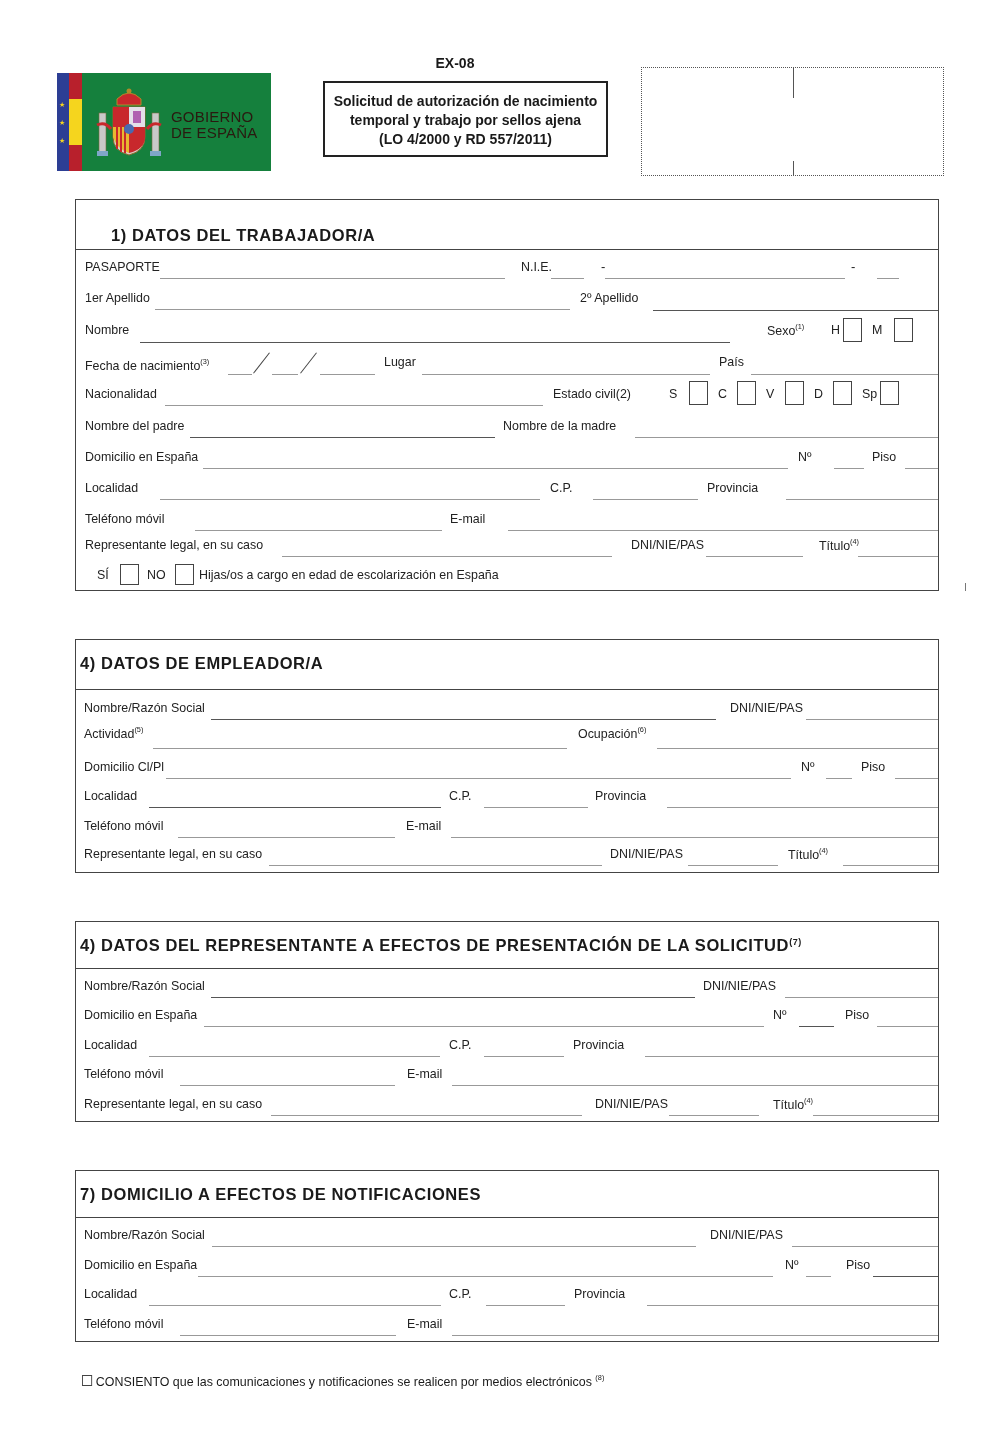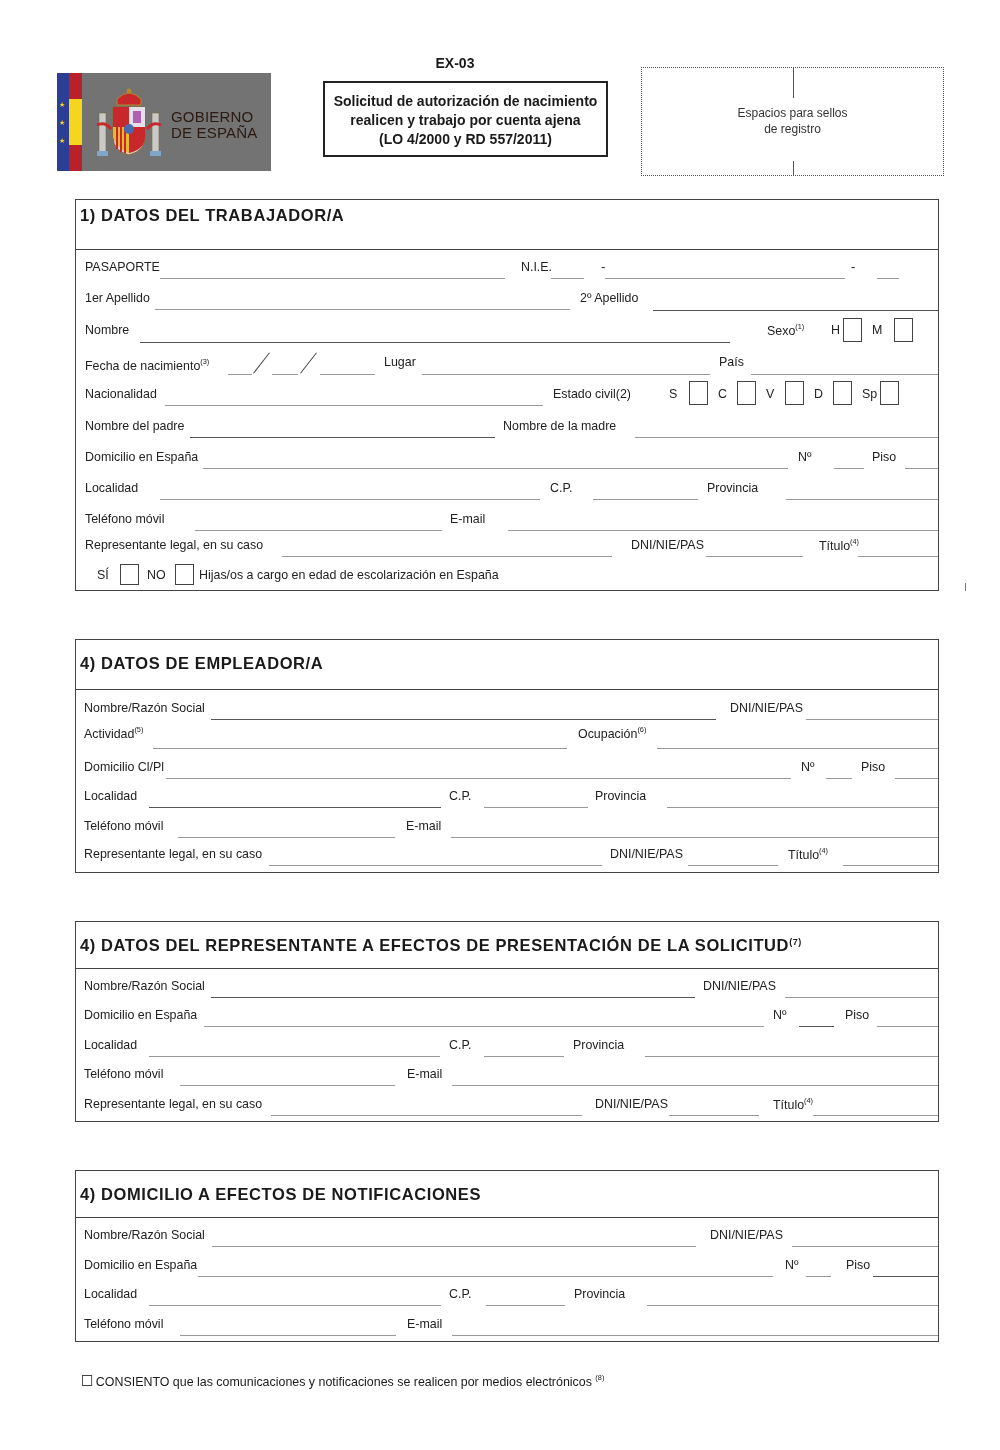--- a/index.html
+++ b/index.html
@@ -1,20 +1,20 @@
 <!DOCTYPE html>
 <html><head>
 <meta charset="utf-8">
 <style>
   html, body { margin: 0; padding: 0; background: #ffffff; }
   body { width: 1000px; height: 1450px; position: relative; font-family: "Liberation Sans", sans-serif; color: #1a1a1a; overflow: hidden; }
   .abs { position: absolute; }
 
   
-  .logo { left: 57px; top: 73px; width: 214px; height: 98px; background: #737373; }
+  .logo { left: 57px; top: 73px; width: 214px; height: 98px; background: #15803d; }
   .logo .eu { position: absolute; left: 0; top: 0; width: 12px; height: 98px; background: #2c3e94; }
   .logo .flag-red1 { position: absolute; left: 12px; top: 0; width: 13px; height: 26px; background: #b8202c; }
   .logo .flag-yel { position: absolute; left: 12px; top: 26px; width: 13px; height: 46px; background: #f5d51e; }
   .logo .flag-red2 { position: absolute; left: 12px; top: 72px; width: 13px; height: 26px; background: #b8202c; }
   .logo .star { position: absolute; left: 2px; color: #f5d51e; font-size: 7px; line-height: 7px; }
   .logo .coat { position: absolute; left: 38px; top: 12px; width: 68px; height: 76px; }
   .logo .gob-text { position: absolute; left: 114px; top: 36px; font-size: 15px; line-height: 16px; color: #2a1a10; letter-spacing: 0.2px; }
 
   .form-code { left: 420px; top: 55px; width: 70px; text-align: center; font-weight: bold; font-size: 14px; }
   .title-box { left: 323px; top: 81px; width: 285px; height: 76px; border: 2px solid #222; text-align: center; font-weight: bold; font-size: 14px; line-height: 19px; padding-top: 9px; box-sizing: border-box; }
@@ -72,40 +72,36 @@
     <path d="M22 42 L22 64 M26 42 L26 67 M30 42 L30 68" stroke="#c8282c" stroke-width="2"></path>
     <path d="M34 42 L50 42 L50 52 Q50 64 34 68 Z" fill="#c8282c"></path>
     <circle cx="34" cy="44" r="5" fill="#4a6ab0"></circle>
   </svg>
   <div class="gob-text">
     <div>GOBIERNO</div>
     <div>DE ESPAÑA</div>
   </div>
 </div>
 
-<div class="abs form-code">EX-03</div>
+<div class="abs form-code">EX-08</div>
 
 <div class="abs title-box">
   <div>Solicitud de autorización de nacimiento</div>
-  <div>realicen y trabajo por cuenta ajena</div>
+  <div>temporal y trabajo por sellos ajena</div>
   <div>(LO 4/2000 y RD 557/2011)</div>
 </div>
 
 <div class="abs stamp-box">
   <div class="tick-top"></div>
   <div class="tick-bot"></div>
-  <div class="stamp-text">
-    <div>Espacios para sellos</div>
-    <div>de registro</div>
-  </div>
 </div>
 
 <div class="section" style="top:199px; height:392px;">
   <div class="section-head" style="height:49px;">
-    <div class="section-title" style="top:6px;">1)  DATOS DEL TRABAJADOR/A</div>
+    <div class="section-title" style="top:26px;margin-left:31px;">1)  DATOS DEL TRABAJADOR/A</div>
   </div>
 </div>
 
 <span class="lbl" style="left:85px; top:259px;">PASAPORTE</span>
 <div class="line" style="left:160px; top:278px; width:345px;"></div>
 <span class="lbl" style="left:521px; top:259px;">N.I.E.</span>
 <div class="line" style="left:551px; top:278px; width:33px;"></div>
 <span class="dash" style="left:601px; top:259px;">-</span>
 <div class="line" style="left:605px; top:278px; width:240px;"></div>
 <span class="dash" style="left:851px; top:259px;">-</span>
@@ -260,21 +256,21 @@
 
 <span class="lbl" style="left:84px; top:1096px;">Representante legal, en su caso</span>
 <div class="line" style="left:271px; top:1115px; width:311px;"></div>
 <span class="lbl" style="left:595px; top:1096px;">DNI/NIE/PAS</span>
 <div class="line" style="left:669px; top:1115px; width:90px;"></div>
 <span class="lbl" style="left:773px; top:1096px;"><span>Título</span><sup>(4)</sup></span>
 <div class="line" style="left:813px; top:1115px; width:125px;"></div>
 
 <div class="section" style="top:1170px; height:172px;">
   <div class="section-head" style="height:46px;">
-    <div class="section-title" style="top:14px;">4)  DOMICILIO A EFECTOS DE NOTIFICACIONES</div>
+    <div class="section-title" style="top:14px;">7)  DOMICILIO A EFECTOS DE NOTIFICACIONES</div>
   </div>
 </div>
 <span class="lbl" style="left:84px; top:1227px;">Nombre/Razón Social</span>
 <div class="line" style="left:212px; top:1246px; width:484px;"></div>
 <span class="lbl" style="left:710px; top:1227px;">DNI/NIE/PAS</span>
 <div class="line" style="left:792px; top:1246px; width:146px;"></div>
 
 <span class="lbl" style="left:84px; top:1257px;">Domicilio en España</span>
 <div class="line" style="left:198px; top:1276px; width:575px;"></div>
 <span class="lbl" style="left:785px; top:1257px;">Nº</span>

